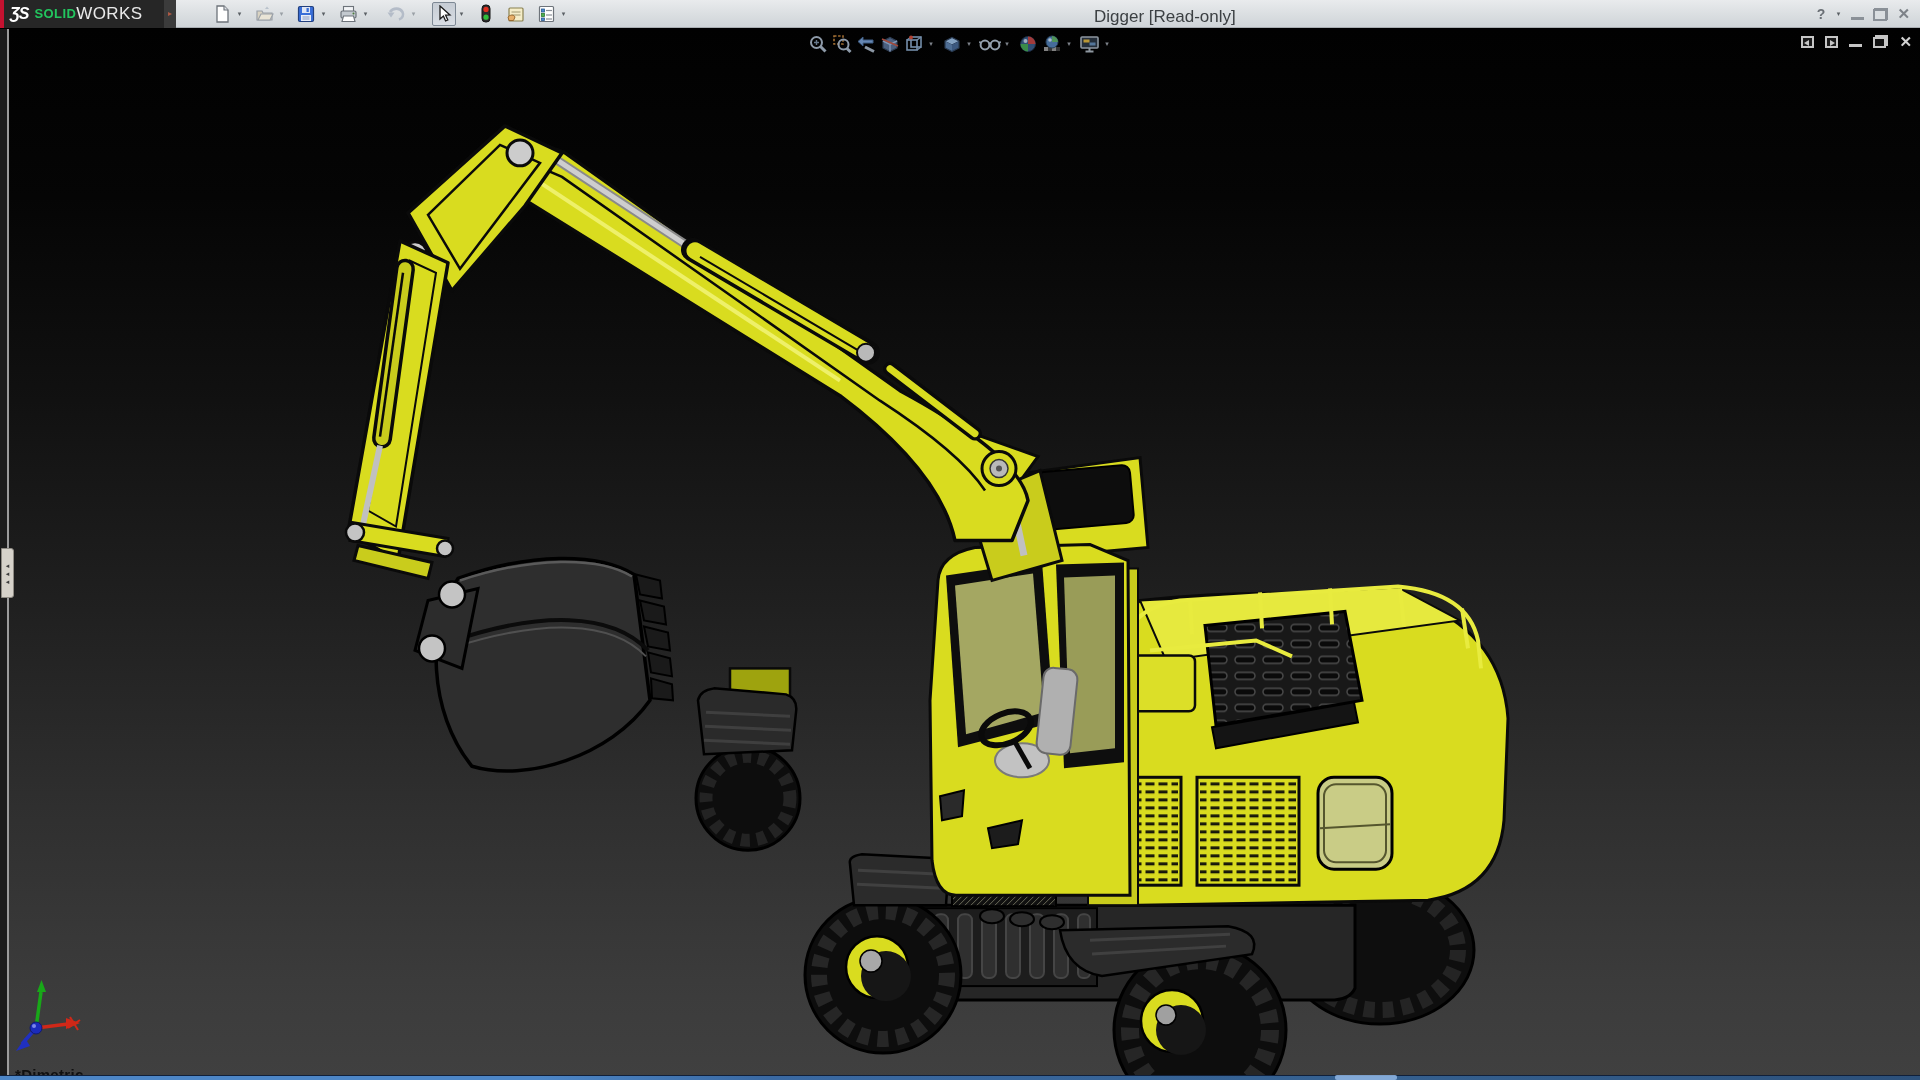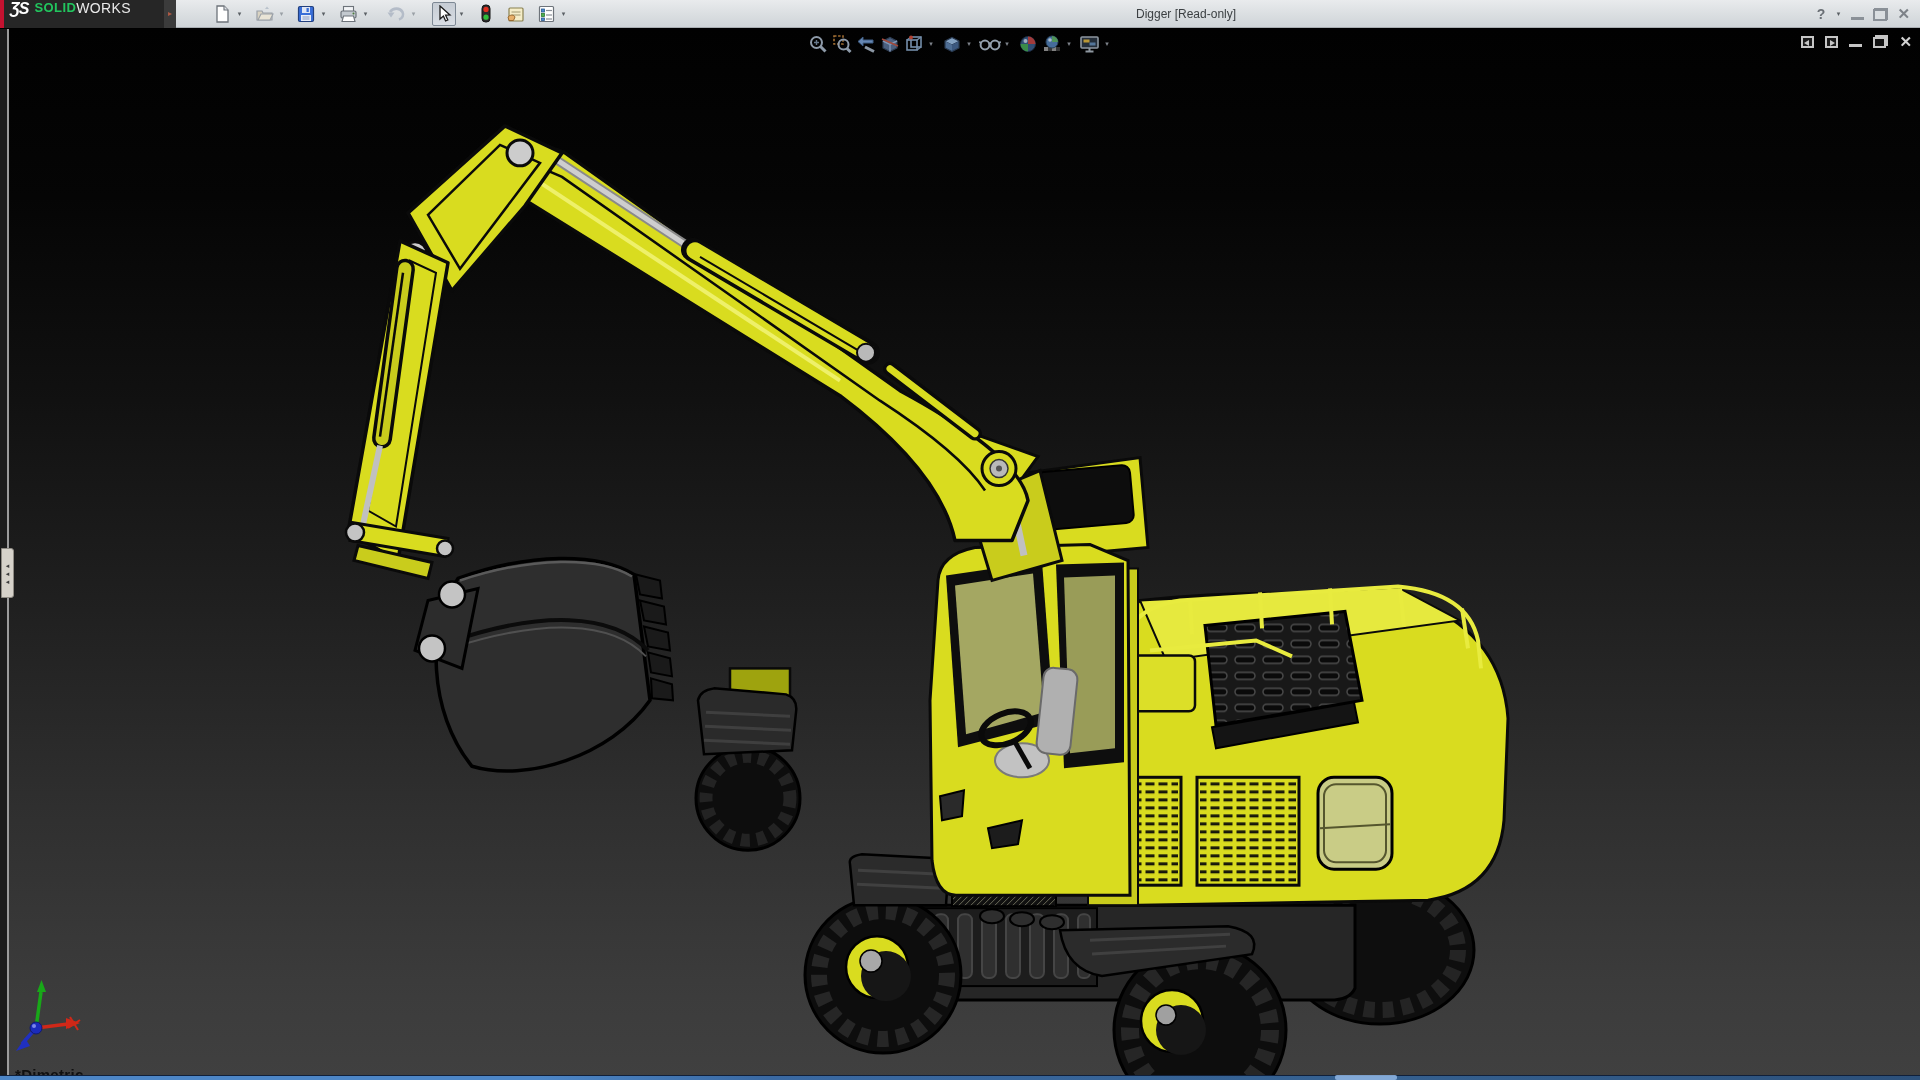--- a/index.html
+++ b/index.html
@@ -3,39 +3,39 @@
 <meta charset="utf-8">
 <style>
   * { margin:0; padding:0; box-sizing:border-box; }
   html,body { width:1920px; height:1080px; overflow:hidden; background:#000;
               font-family:"Liberation Sans", sans-serif; }
 
   
   .titlebar { position:absolute; left:0; top:0; width:1920px; height:28px;
     background:linear-gradient(180deg,#e9ebed 0%,#dadee1 55%,#cfd4d8 100%);
     border-bottom:1px solid #a8adb2; display:flex; align-items:center; }
-  .logo { width:164px; height:28px; background:#262626; display:flex; align-items:flex-start;
+  .logo { width:164px; height:28px; background:#262626; display:flex; align-items:center;
     padding-left:10px; position:relative; flex:0 0 auto; }
   .logo::before { content:""; position:absolute; left:0; top:0; width:4px; height:28px; background:#c41230; }
   .logo-glyph { color:#fff; font-style:italic; font-weight:bold; font-size:16px; margin-right:6px; letter-spacing:-1px; }
   .logo-bold  { color:#22c55e; font-weight:bold; font-size:13px; letter-spacing:.4px; }
-  .logo-light { color:#e9e9e9; font-weight:normal; font-size:14px; letter-spacing:.4px; }
+  .logo-light { color:#e9e9e9; font-weight:normal; font-size:17px; letter-spacing:.4px; }
   .logo-tab { width:12px; height:28px; background:#3b3b3b; display:flex; align-items:center;
     justify-content:center; color:#b05a44; font-size:8px; flex:0 0 auto; }
 
   .toolbar { display:flex; align-items:center; margin-left:34px; height:28px; }
   .tbtn { width:24px; height:24px; display:flex; align-items:center; justify-content:center; }
   .caret { width:11px; font-size:7px; color:#5a5f64; text-align:center; margin-right:7px; }
   .caret.dim { color:#9aa0a6; }
   .grp { display:flex; align-items:center; }
   .pressed { background:linear-gradient(180deg,#c6ccd4,#d9dee4); border:1px solid #7d8894;
     border-radius:2px; }
   .tb-sep { width:6px; }
 
-  .win-title { position:absolute; left:1136px; top:7px; font-size:12px; color:#3c4043; }
+  .win-title { position:absolute; left:1094px; top:7px; font-size:17px; color:#3c4043; }
 
   .tb-controls { position:absolute; right:10px; top:0; height:28px; display:flex; align-items:center; gap:9px; }
   .help-q { font-size:14px; color:#6a6f75; font-weight:bold; }
   .min-bar { width:13px; height:3px; background:#8a9097; margin-top:8px; }
   .restore-ico { position:relative; width:15px; height:13px; }
   .restore-ico::before { content:""; position:absolute; right:0; top:0; width:10px; height:8px; border:2px solid #8a9097; }
   .restore-ico::after  { content:""; position:absolute; left:0; bottom:0; width:10px; height:8px; border:2px solid #8a9097; background:#dadee1; }
   .close-x { font-size:15px; color:#7d8288; font-weight:bold; }
 
   

